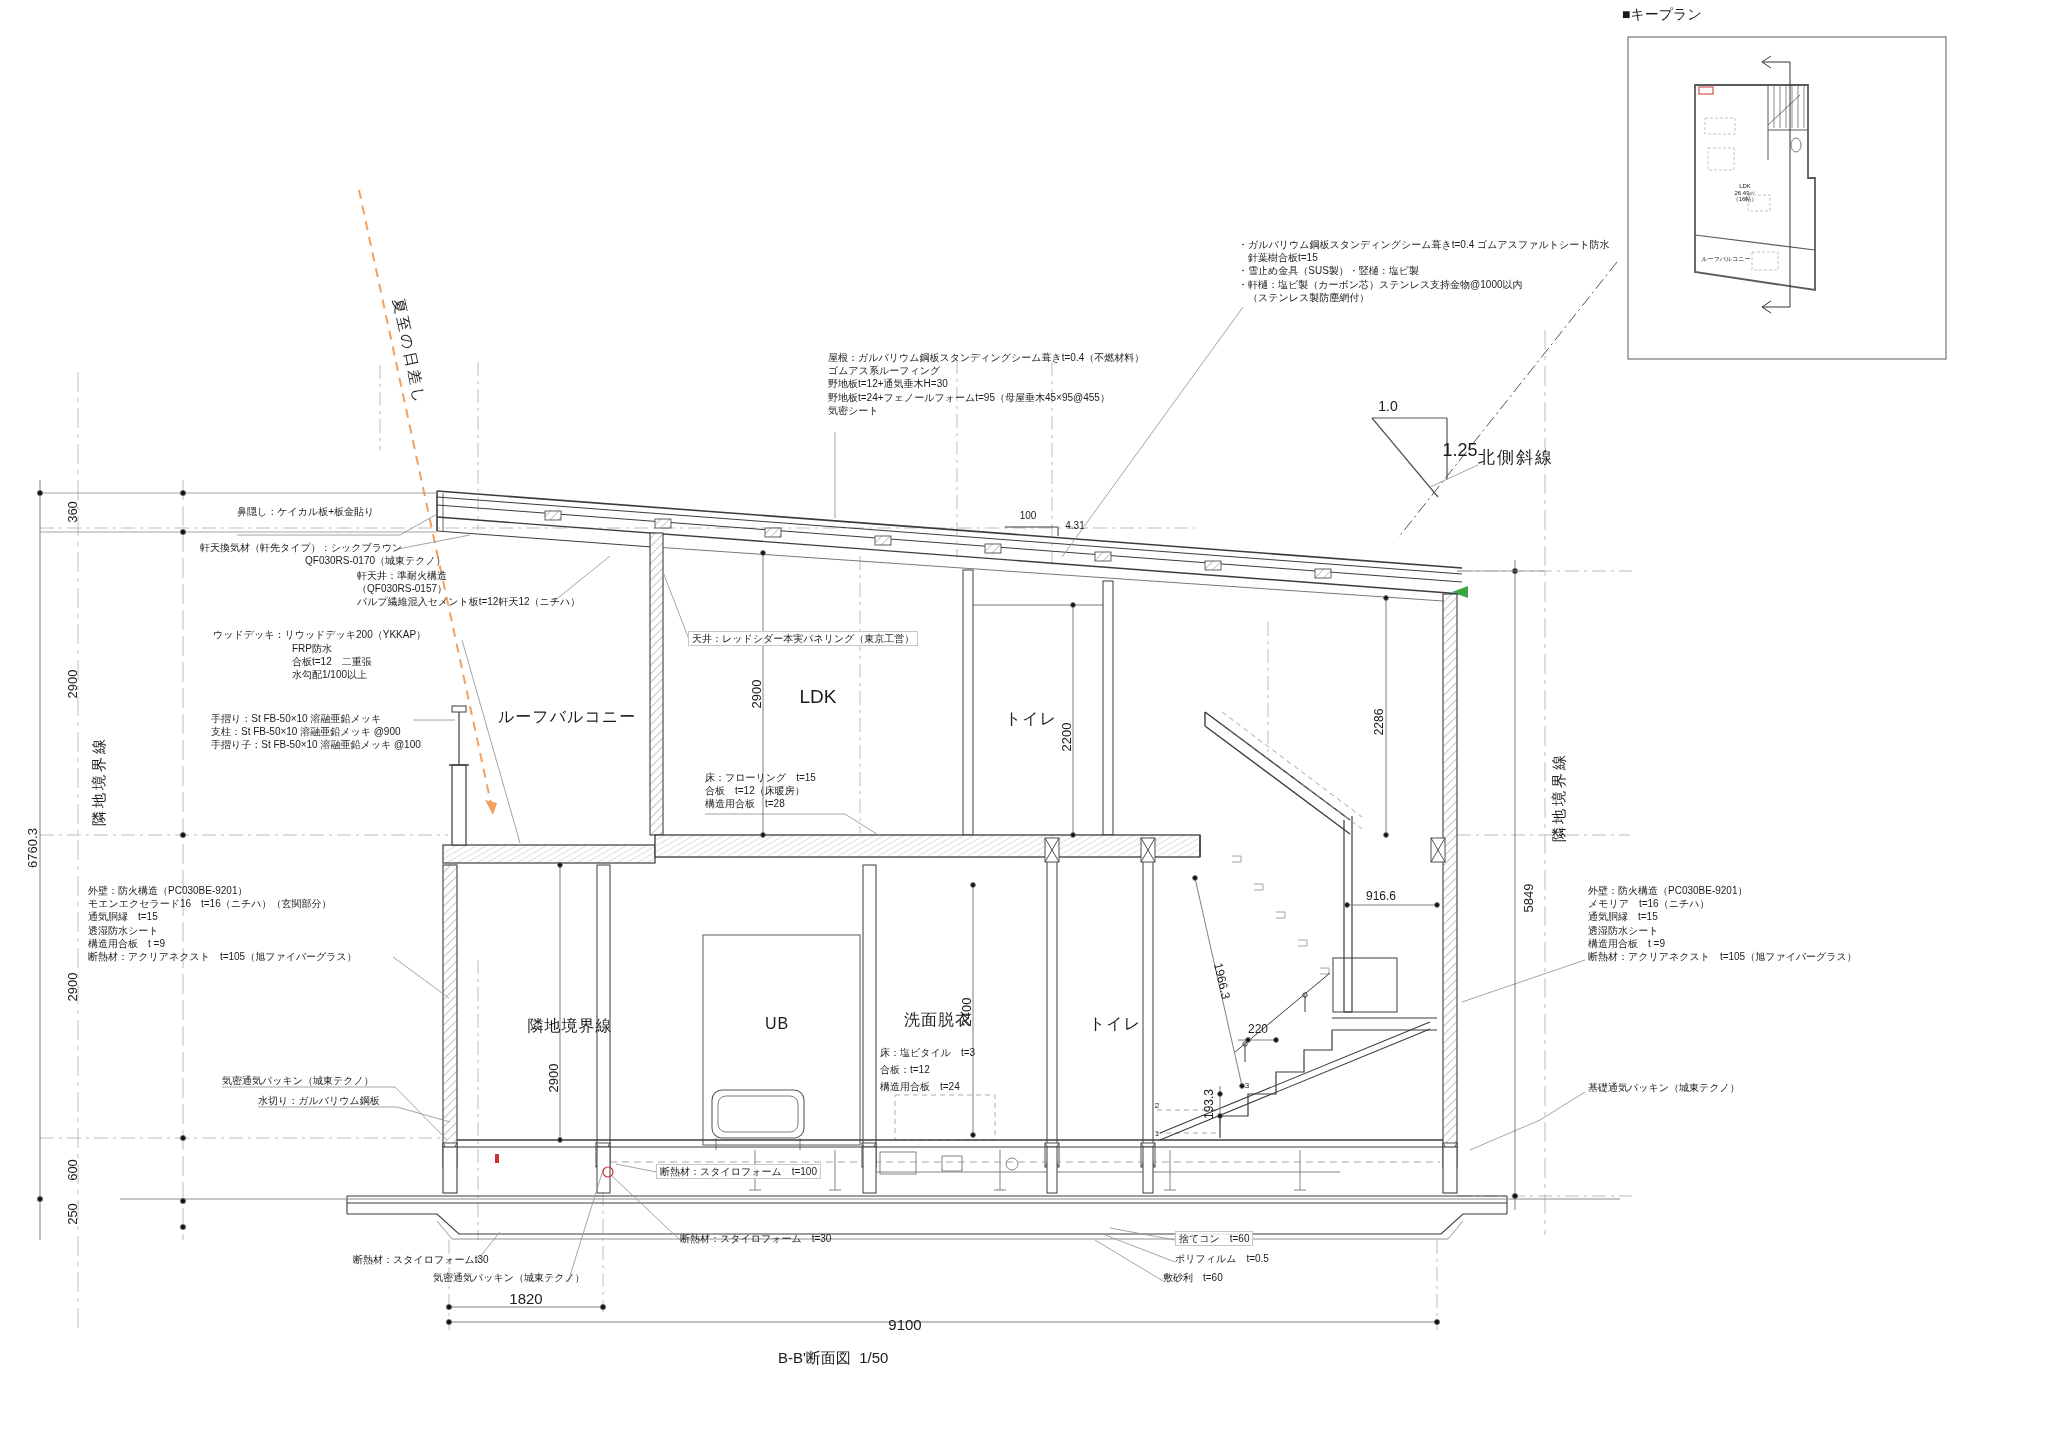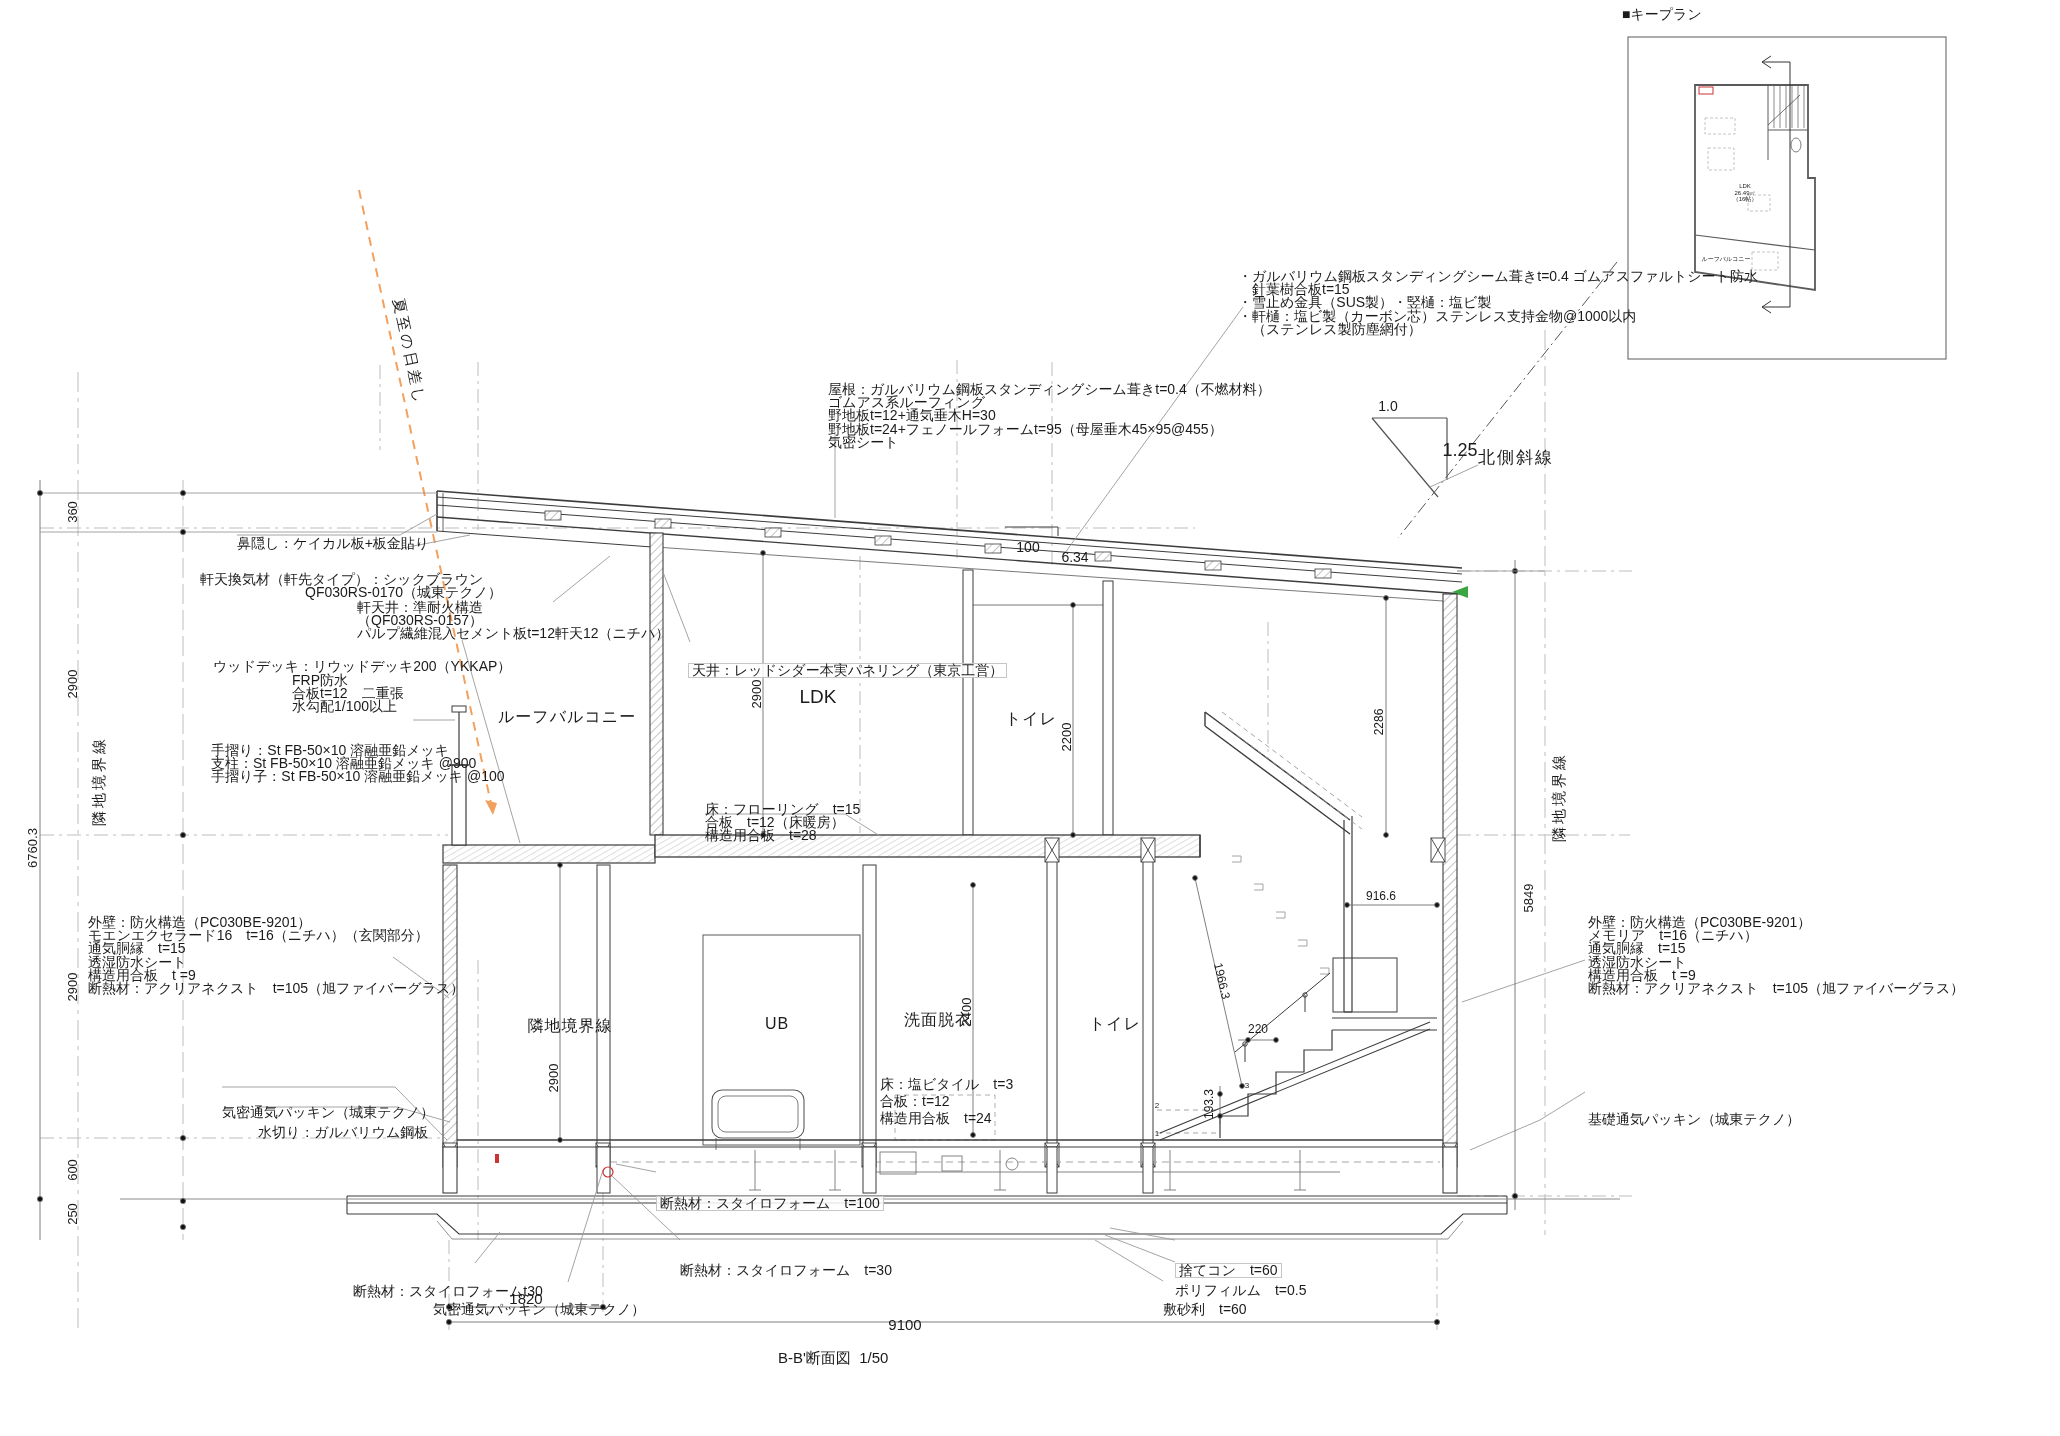--- a/index.html
+++ b/index.html
@@ -1,20 +1,20 @@
 <!DOCTYPE html>
 <html><head>
 <meta charset="utf-8">
 <style>
   html,body{margin:0;padding:0;background:#ffffff;}
   #stage{position:relative;width:2060px;height:1436px;background:#fff;overflow:hidden;
          font-family:"Liberation Sans","DejaVu Sans",sans-serif;}
   svg{position:absolute;left:0;top:0;}
   .t{position:absolute;color:#1b1b1b;white-space:pre-line;}
-  .n{font-size:14px;line-height:13.2px;margin-top:32px;}
+  .n{font-size:10px;line-height:13.2px;}
   .dim{font-size:13px;white-space:nowrap;}
   .sm{font-size:12px;}
   .room{font-size:16px;letter-spacing:1px;white-space:nowrap;}
   .ctr{transform:translate(-50%,-50%);white-space:nowrap;}
   .rot{transform:translate(-50%,-50%) rotate(-90deg);white-space:nowrap;}
   .box{border:1px solid #c6c6c6;padding:0 3px;background:rgba(255,255,255,.85);}
   .bnd{font-size:15px;letter-spacing:3px;}
   .tiny{font-size:6px;line-height:6.5px;text-align:center;}
 </style>
 </head>
@@ -349,21 +349,21 @@
 <div class="t tiny" style="left:1745px;top:183px;transform:translate(-50%,0);">LDK
 26.49㎡
 （16帖）</div>
 <div class="t tiny" style="left:1726px;top:256px;transform:translate(-50%,0);white-space:nowrap;">ルーフバルコニー</div>
 
 <div class="t" style="left:409px;top:352px;font-size:15px;letter-spacing:3px;transform:translate(-50%,-50%) rotate(78deg);white-space:nowrap;">夏至の日差し</div>
 <div class="t" style="left:1478px;top:446px;font-size:17px;letter-spacing:2px;white-space:nowrap;">北側斜線</div>
 <div class="t dim" style="left:1388px;top:406px;transform:translate(-50%,-50%);font-size:14px;">1.0</div>
 <div class="t dim" style="left:1440px;top:450px;transform:translate(-50%,-50%);font-size:18px;margin-left:20px;">1.25</div>
 <div class="t n" style="left:1028px;top:516px;transform:translate(-50%,-50%);">100</div>
-<div class="t n" style="left:1075px;top:526px;transform:translate(-50%,-50%);">6.34</div>
+<div class="t n" style="left:1075px;top:526px;transform:translate(-50%,-50%);">4.31</div>
 
 <div class="t bnd rot" style="left:99px;top:781px;">隣地境界線</div>
 <div class="t bnd rot" style="left:1559px;top:797px;">隣地境界線</div>
 
 <div class="t room ctr" style="left:567px;top:717px;">ルーフバルコニー</div>
 <div class="t ctr" style="left:818px;top:697px;font-size:19px;">LDK</div>
 <div class="t room ctr" style="left:1031px;top:719px;">トイレ</div>
 <div class="t room ctr" style="left:570px;top:1026px;">隣地境界線</div>
 <div class="t room ctr" style="left:777px;top:1024px;">UB</div>
 <div class="t room ctr" style="left:938px;top:1020px;">洗面脱衣</div>

